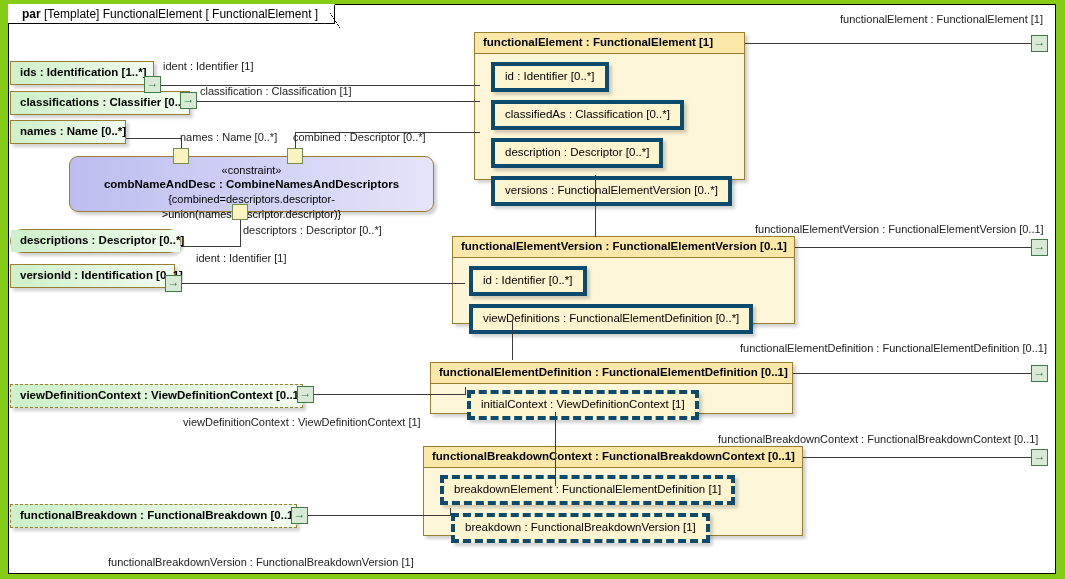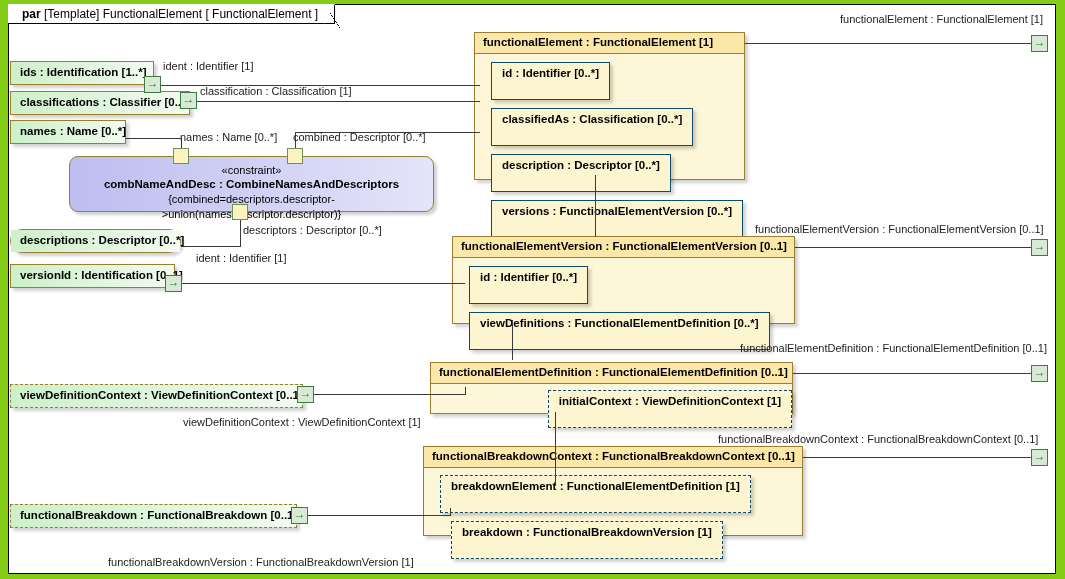--- a/index.html
+++ b/index.html
@@ -24,23 +24,23 @@
   
   .blk{position:absolute;background:#fdf6d8;border:1px solid #9a7d2e;box-sizing:border-box;
        box-shadow:3px 3px 3px rgba(0,0,0,0.18);}
   .blk>.hdr{background:#fbe7a8;border-bottom:1px solid #9a7d2e;
             font-size:11.5px;font-weight:bold;color:#000;padding:3px 8px 4px 8px;
             white-space:nowrap;line-height:13px;}
   .blk>.body{position:relative;padding:8px 0 8px 0;}
 
   
   .prop{position:relative;margin:0 0 8px 16px;display:inline-block;
-        background:#fdf4d0;border:1px solid #0c4a6e;box-sizing:border-box;
-        font-size:11.5px;font-weight:bold;color:#000;
-        padding:4px 10px 19px 10px;white-space:nowrap;line-height:13px;
+        background:#fdf4d0;border:4px solid #0c4a6e;box-sizing:border-box;
+        font-size:11.5px;font-weight:normal;color:#000;
+        padding:4px 10px 5px 10px;white-space:nowrap;line-height:13px;
         box-shadow:3px 3px 3px rgba(0,0,0,0.18);}
   .prop.dashed{border-style:dashed;background:#fdf4d0;}
   .prop.last{margin-bottom:0;}
   .proprow{display:block;}
 
   
   .gbox{position:absolute;background:#ccf0c8;border:1px solid #9a7d2e;box-sizing:border-box;
         font-size:11.5px;font-weight:bold;color:#000;white-space:nowrap;
         padding:4px 9px 5px 9px;line-height:13px;
         box-shadow:3px 3px 3px rgba(0,0,0,0.18);}
@@ -184,21 +184,21 @@
   <div class="blk" style="left:452px;top:236px;width:343px;height:88px;">
     <div class="hdr">functionalElementVersion : FunctionalElementVersion [0..1]</div>
     <div class="body">
       <div class="proprow"><div class="prop">id : Identifier [0..*]</div></div>
       <div class="proprow"><div class="prop last">viewDefinitions : FunctionalElementDefinition [0..*]</div></div>
     </div>
   </div>
 
   <div class="blk" style="left:430px;top:362px;width:363px;height:52px;">
     <div class="hdr">functionalElementDefinition : FunctionalElementDefinition [0..1]</div>
-    <div class="body" style="padding-top:6px;padding-bottom:6px;text-align:right;">
+    <div class="body" style="padding-top:6px;padding-bottom:6px;">
       <div class="proprow"><div class="prop dashed last" style="margin-left:36px;">initialContext : ViewDefinitionContext [1]</div></div>
     </div>
   </div>
 
   <div class="blk" style="left:423px;top:446px;width:380px;height:90px;">
     <div class="hdr">functionalBreakdownContext : FunctionalBreakdownContext [0..1]</div>
     <div class="body" style="padding-top:7px;padding-bottom:7px;">
       <div class="proprow"><div class="prop dashed" style="">breakdownElement : FunctionalElementDefinition [1]</div></div>
       <div class="proprow"><div class="prop dashed last" style="margin-left:27px;">breakdown : FunctionalBreakdownVersion [1]</div></div>
     </div>

